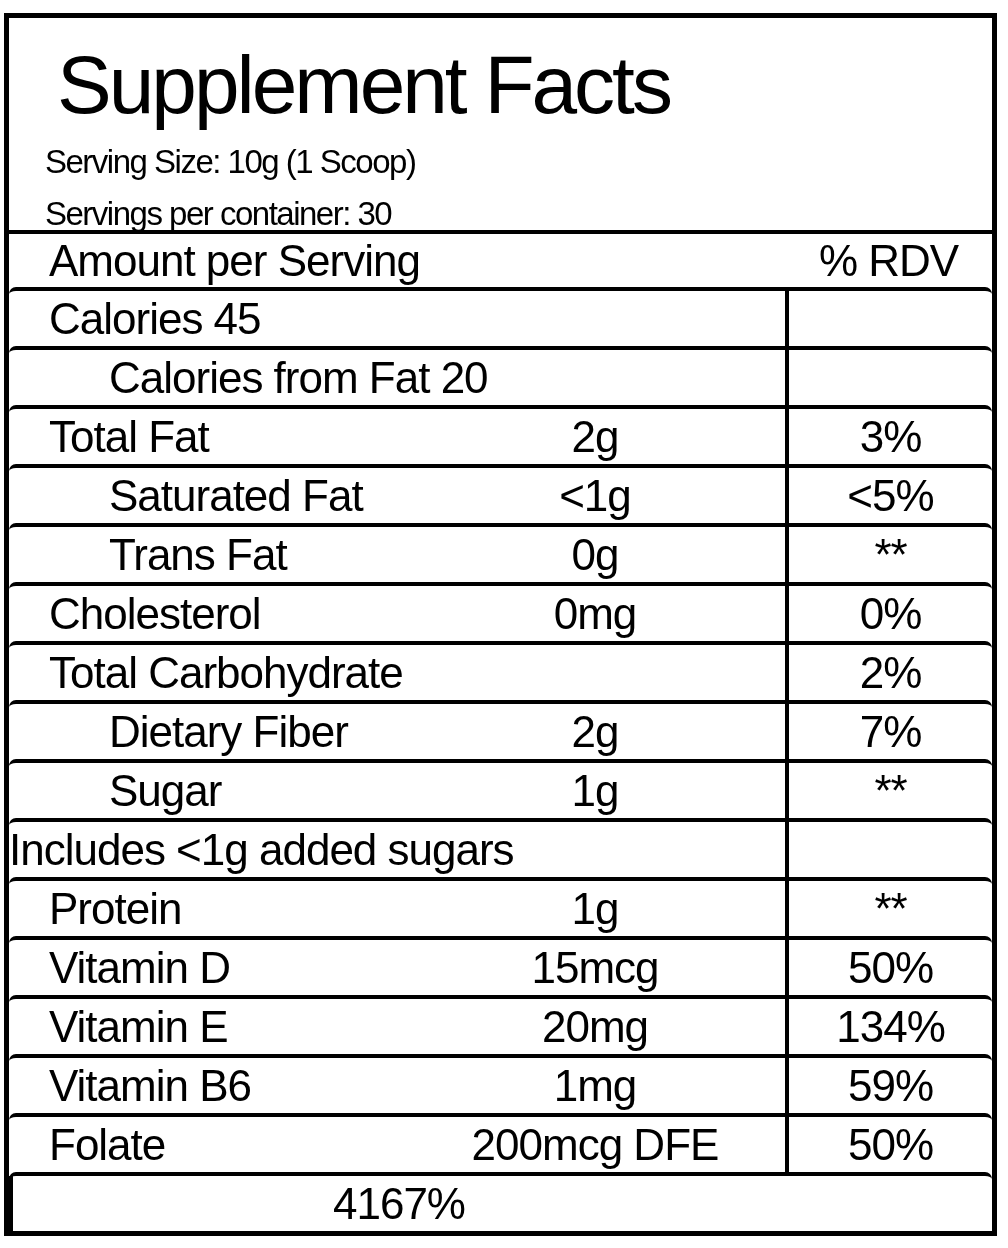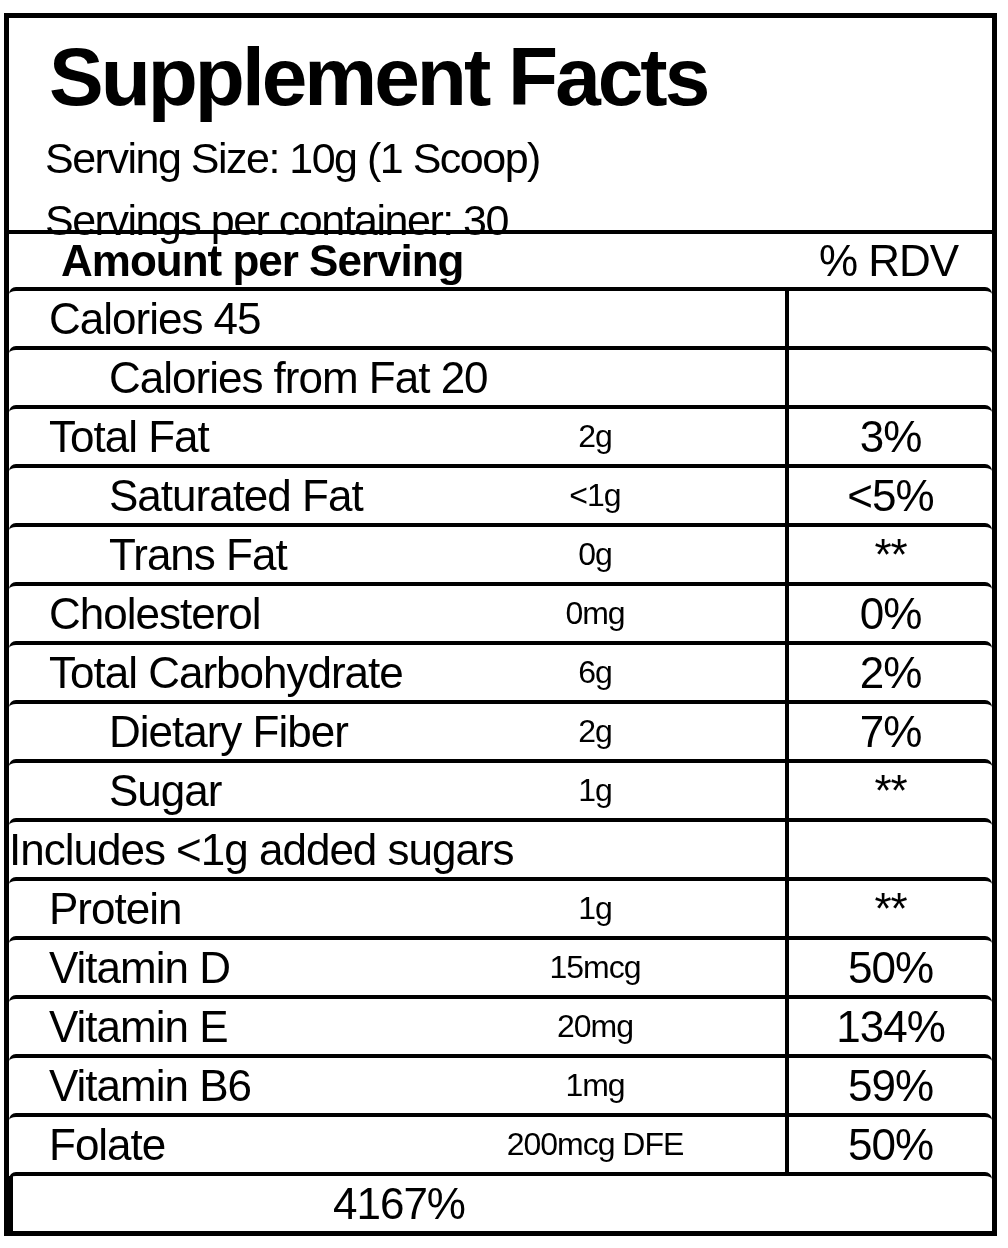--- a/index.html
+++ b/index.html
@@ -28,29 +28,29 @@
     display: flex;
     flex-direction: column;
   }
   
   .label-header {
     box-sizing: border-box;
     height: 212px;
     padding: 14px 20px 0 36px;
   }
   .label-title {
-    margin: 4px;
+    margin: 12px;
     font-size: 82px;
     line-height: 1.0;
-    font-weight: bold;
+    font-weight: normal;
     letter-spacing: -3px;
     white-space: nowrap;
   }
   .serving-line {
-    font-size: 43px;
+    font-size: 33px;
     letter-spacing: -1.5px;
     line-height: 1.0;
     margin-top: 19px;
     white-space: nowrap;
   }
   
   .facts-table {
     flex: 1;
     display: flex;
     flex-direction: column;
@@ -73,44 +73,43 @@
     font-size: 44px;
     letter-spacing: -1px;
     white-space: nowrap;
   }
   .indent-0 { padding-left: 40px; }
   .indent-1 { padding-left: 100px; }
   .indent-2 { }
   .nutrient-amount {
     width: 380px;
     text-align: center;
-    font-size: 32px;
+    font-size: 44px;
     letter-spacing: -1px;
     white-space: nowrap;
   }
   .cell-right {
     border-left: 4px solid #000000;
     display: flex;
     align-items: center;
     justify-content: center;
     font-size: 44px;
     letter-spacing: -1px;
     line-height: 44px;
     white-space: nowrap;
   }
   .header-row .cell-right {
     border-left: none;
   }
   .amount-header {
-    font-weight: bold;
+    font-weight: normal;
     font-size: 44px;
     letter-spacing: -1px;
     padding-left: 40px;
     white-space: nowrap;
-    margin-left: 12px;
   }
   .rdv-header {
     font-size: 44px;
     letter-spacing: -1px;
     white-space: nowrap;
   }
 </style>
 </head>
 <body>
 
@@ -177,21 +176,20 @@
     <div class="cell-left">
       <span class="nutrient-label indent-0">Cholesterol</span>
       <span class="nutrient-amount">0mg</span>
     </div>
     <div class="cell-right">0%</div>
   </div>
 
   <div class="row data-row">
     <div class="cell-left">
       <span class="nutrient-label indent-0">Total Carbohydrate</span>
-      <span class="nutrient-amount">6g</span>
     </div>
     <div class="cell-right">2%</div>
   </div>
 
   <div class="row data-row">
     <div class="cell-left">
       <span class="nutrient-label indent-1">Dietary Fiber</span>
       <span class="nutrient-amount">2g</span>
     </div>
     <div class="cell-right">7%</div>

